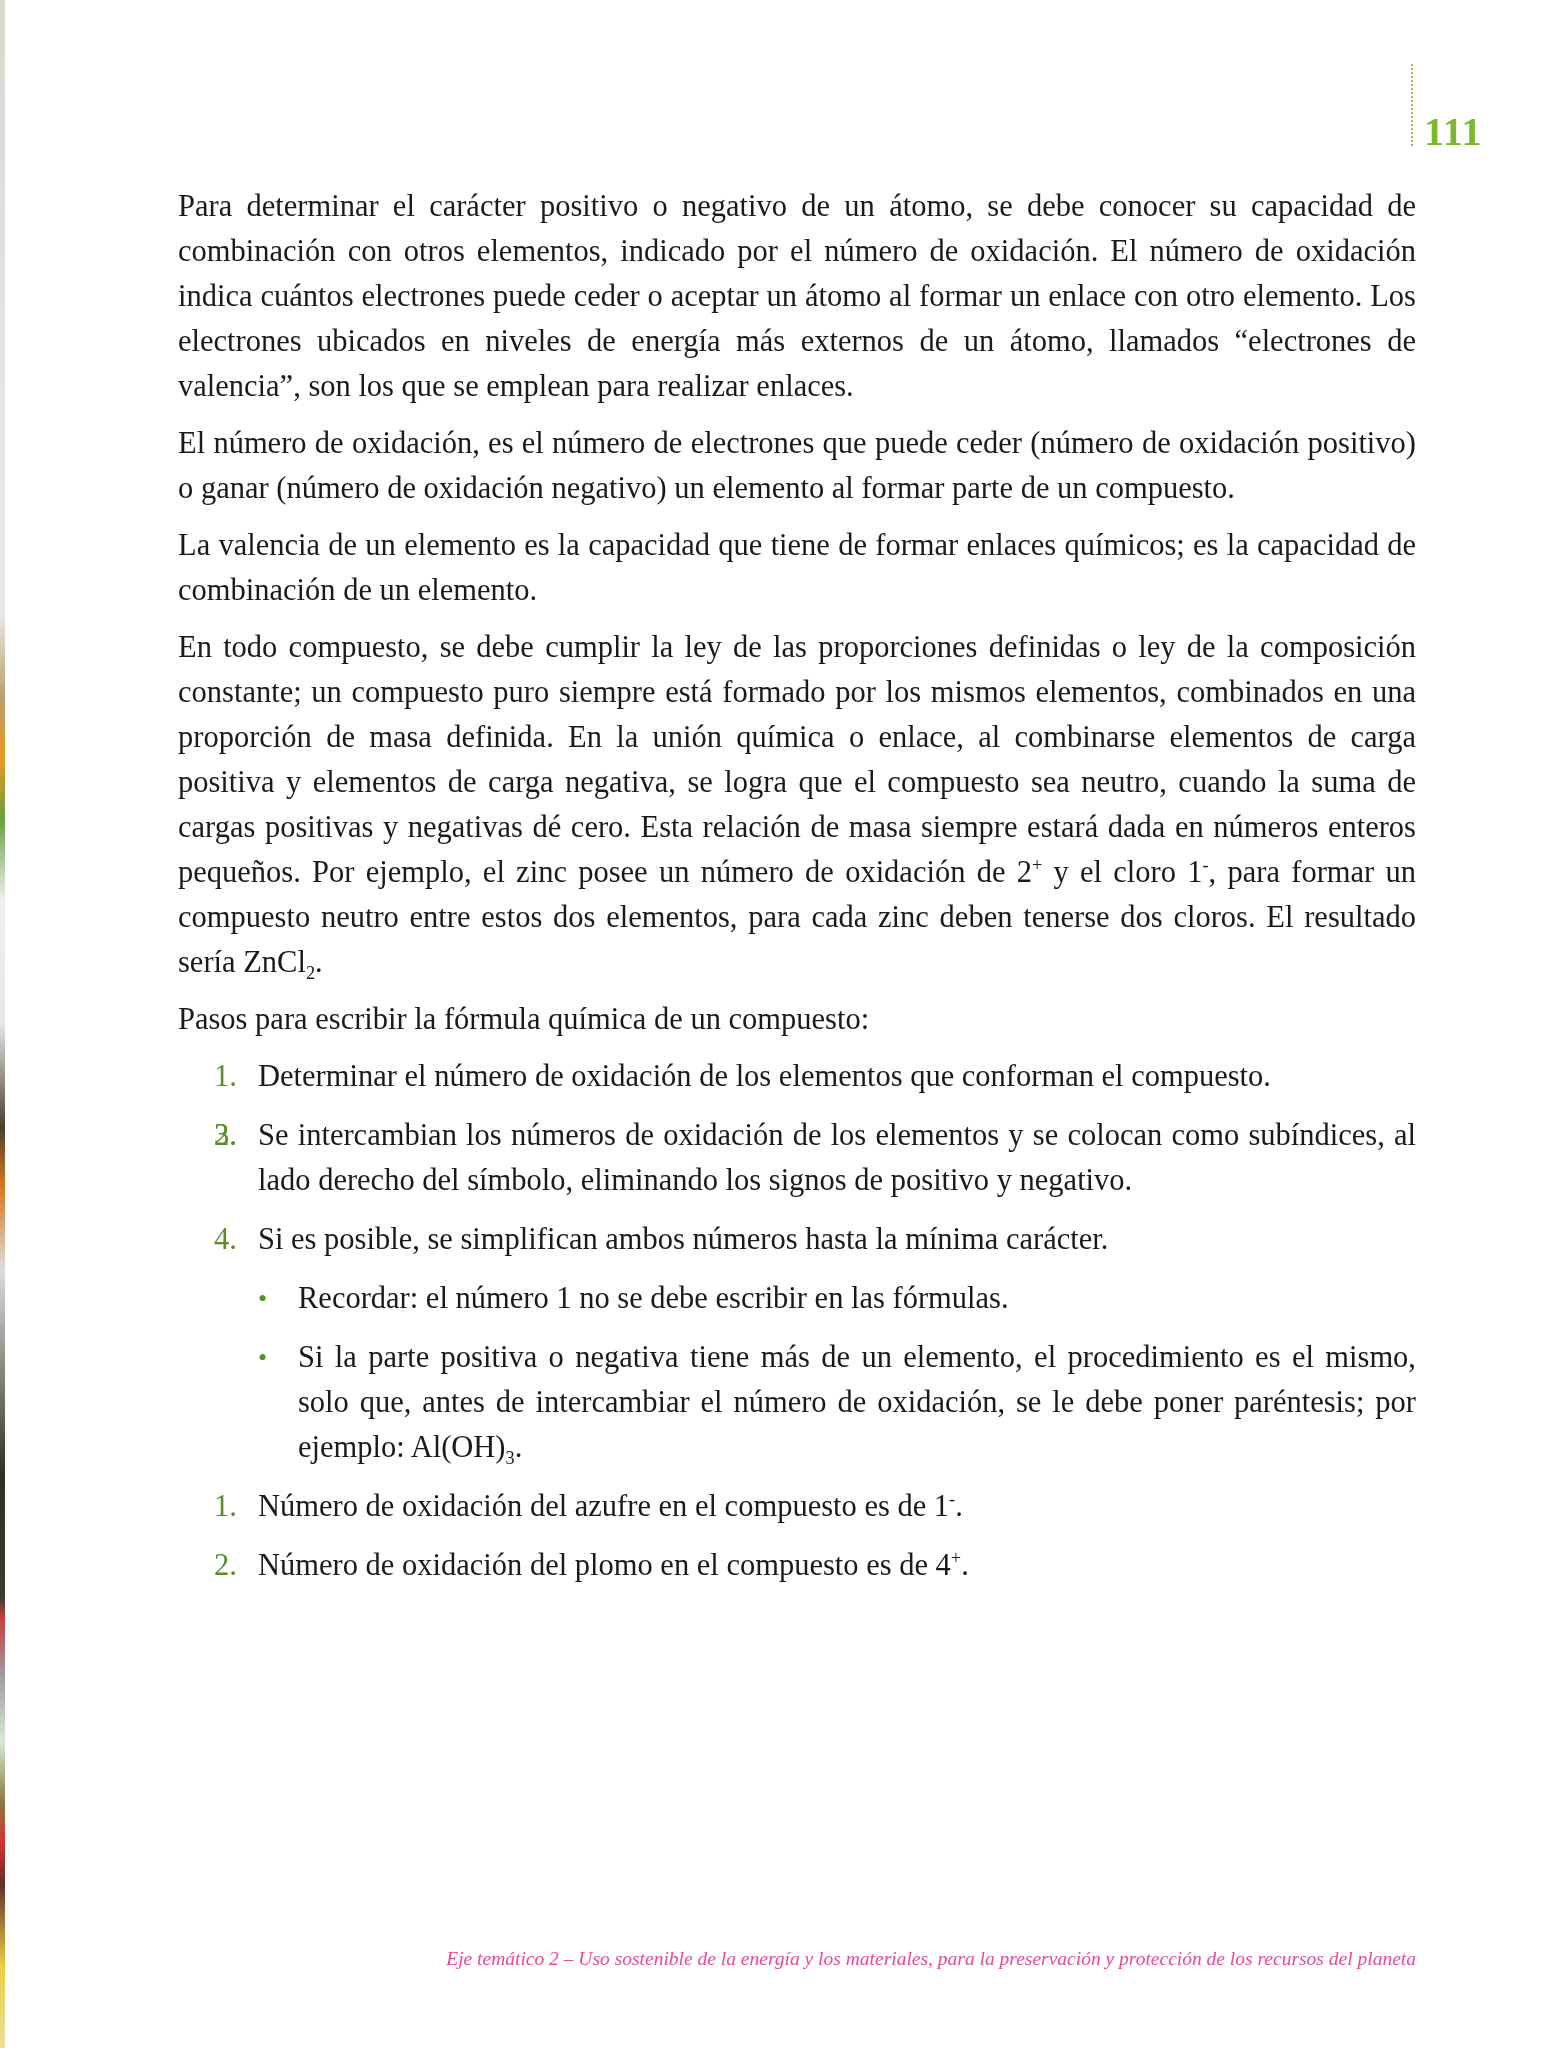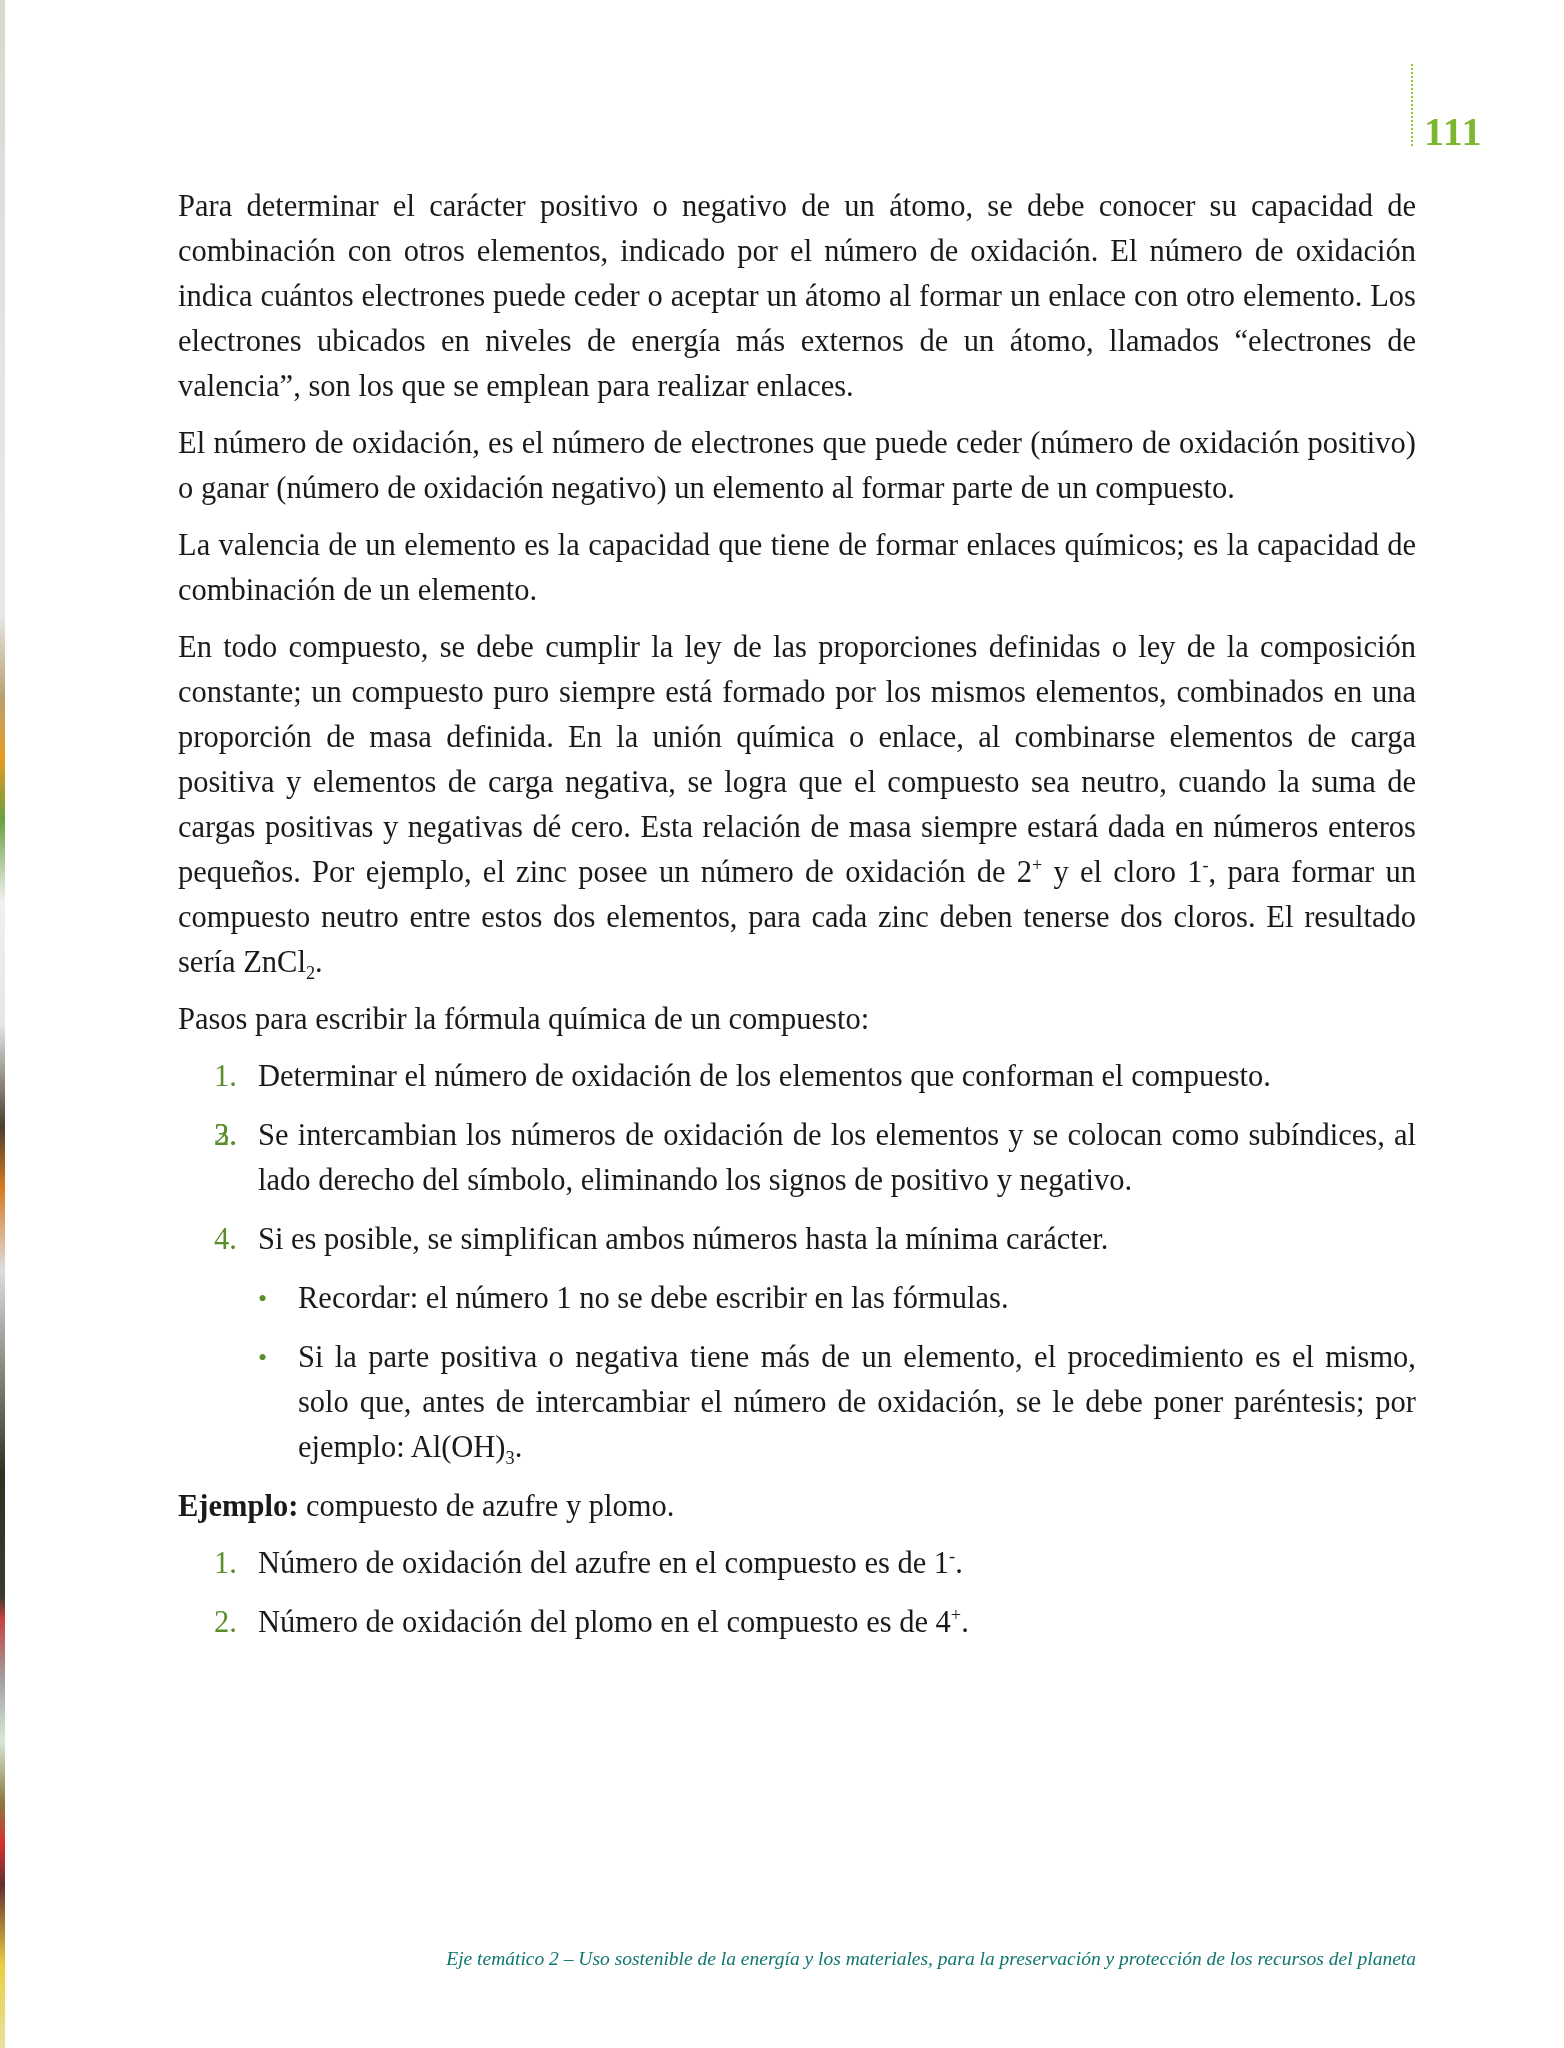--- a/index.html
+++ b/index.html
@@ -101,21 +101,21 @@
     sup, sub {
       font-size: 60%;
       line-height: 0;
     }
     .footer {
       position: absolute;
       right: 148px;
       top: 1948px;
       font-style: italic;
       font-size: 19.5px;
-      color: #0f766e;
+      color: #ec4899;
       white-space: nowrap;
     }
   </style>
 </head>
 <body>
 
 <div class="left-strip"></div>
 
 <div class="page-number-rule"></div>
 <div class="page-number">111</div>
@@ -153,21 +153,20 @@
           <span>Recordar: el número 1 no se debe escribir en las fórmulas.</span>
         </li>
         <li>
           <span class="dot">•</span>
           <span>Si la parte positiva o negativa tiene más de un elemento, el procedimiento es el mismo, solo que, antes de intercambiar el número de oxidación, se le debe poner paréntesis; por ejemplo: Al(OH)</span><sub>3</sub><span>.</span>
         </li>
       </ul>
     </li>
   </ol>
 
-  <p class="para"><span class="bold">Ejemplo:</span><span> compuesto de azufre y plomo.</span></p>
 
   <ol class="steps">
     <li>
       <span class="num">1.</span>
       <span>Número de oxidación del azufre en el compuesto es de 1</span><sup>-</sup><span>.</span>
     </li>
     <li>
       <span class="num">2.</span>
       <span>Número de oxidación del plomo en el compuesto es de 4</span><sup>+</sup><span>.</span>
     </li>

